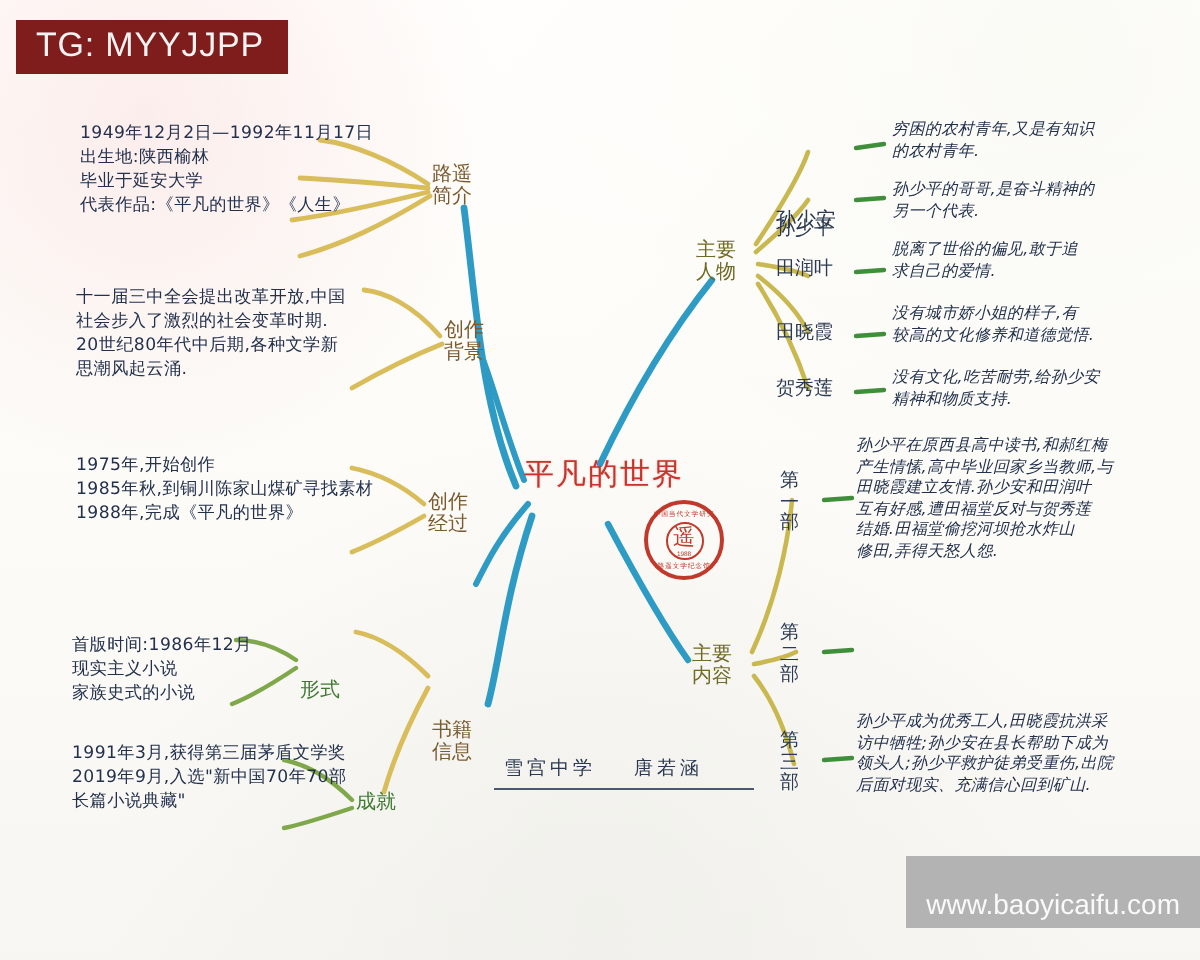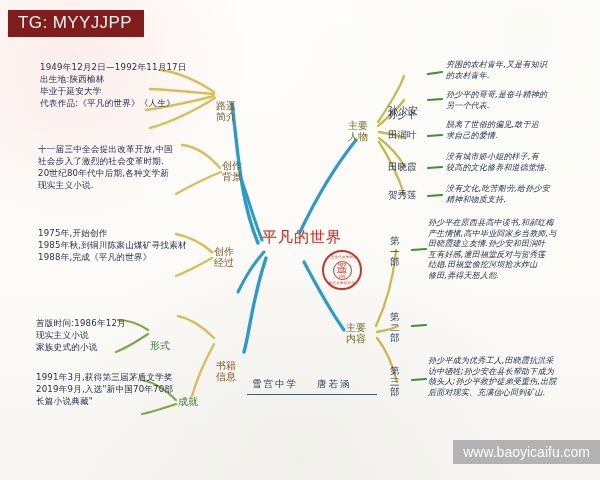--- a/index.html
+++ b/index.html
@@ -96,21 +96,21 @@
   .tg-banner{
     position:absolute;left:8px;top:10px;
     background:#7f1d1d;color:#f2f2f2;
     font-size:17px;padding:3px 12px 4px 10px;
     font-family:"Liberation Sans",sans-serif;
     letter-spacing:.4px;
   }
   .watermark{
     position:absolute;right:0;bottom:16px;
     background:#b3b3b3;color:#fafafa;
-    font-size:14px;padding:4px 10px 4px 10px;
+    font-size:14px;padding:16px 10px 4px 10px;
     font-family:"Liberation Sans",sans-serif;
   }
 </style>
 </head>
 <body>
 
 <div id="canvas">
   <div class="paper"></div>
 
   <svg class="lines" viewBox="0 0 600 480">
@@ -181,27 +181,27 @@
       <path d="M412,250 L426,249"></path>
       <path d="M412,326 L426,325"></path>
       <path d="M412,380 L426,379"></path>
     </g>
   </svg>
 
   <div class="hw sm" style="left:40px;top:62px;width:170px;">1949年12月2日—1992年11月17日
 出生地:陕西榆林
 毕业于延安大学
 代表作品:《平凡的世界》《人生》</div>
-  <div class="label brown" style="left:216px;top:82px;margin-top:18px;">路遥
+  <div class="label brown" style="left:216px;top:82px;">路遥
 简介</div>
 
   <div class="hw sm" style="left:38px;top:144px;width:180px;">十一届三中全会提出改革开放,中国
 社会步入了激烈的社会变革时期.
 20世纪80年代中后期,各种文学新
-现实主义小说.</div>
+思潮风起云涌.</div>
   <div class="label brown" style="left:222px;top:160px;">创作
 背景</div>
 
   <div class="hw sm" style="left:38px;top:228px;width:180px;">1975年,开始创作
 1985年秋,到铜川陈家山煤矿寻找素材
 1988年,完成《平凡的世界》</div>
   <div class="label brown" style="left:214px;top:246px;">创作
 经过</div>
 
   <div class="hw sm" style="left:36px;top:318px;width:150px;">首版时间:1986年12月

